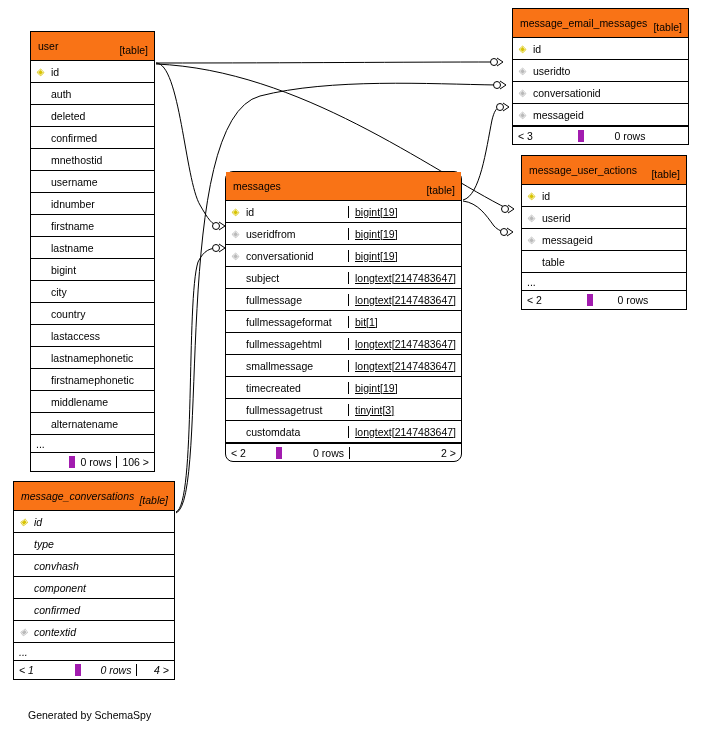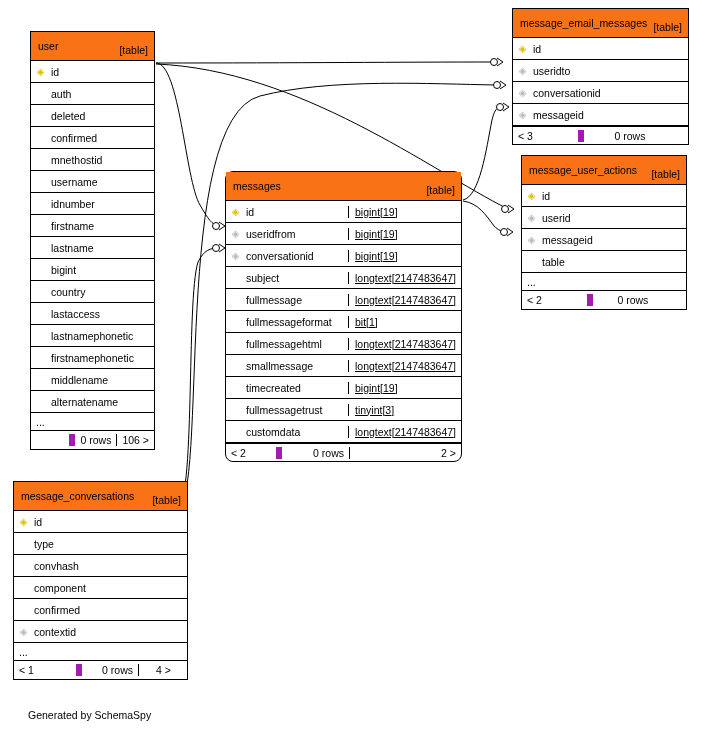--- a/index.html
+++ b/index.html
@@ -220,20 +220,26 @@
       </div>
     <div class="col-row">
         <span class="col-name">
           <span class="key-icon key-none">◈</span>
           <span class="col-label">bigint</span>
         </span>
       </div>
     <div class="col-row">
         <span class="col-name">
           <span class="key-icon key-none">◈</span>
+          <span class="col-label">city</span>
+        </span>
+      </div>
+    <div class="col-row">
+        <span class="col-name">
+          <span class="key-icon key-none">◈</span>
           <span class="col-label">country</span>
         </span>
       </div>
     <div class="col-row">
         <span class="col-name">
           <span class="key-icon key-none">◈</span>
           <span class="col-label">lastaccess</span>
         </span>
       </div>
     <div class="col-row">
@@ -423,21 +429,21 @@
         </span>
       </div>
     <div class="ellipsis-row">...</div>
     <div class="footer-row">
       <div class="footer-cell footer-left" style="width:66px;">&lt; 2</div>
       <div class="footer-cell footer-mid" style="width:67px;">0 rows</div>
       <div class="footer-cell footer-right" style="width:33px;"></div>
     </div>
   </div>
 
-  <div class="table-box" style="left:13px; top:481px; width:175px;">
+  <div class="table-box" style="left:13px; top:481px; width:162px;font-style:italic;">
     <div class="tbl-header">
       <span class="name">message_conversations</span>
       <span class="suffix">[table]</span>
     </div>
     <div class="col-row">
         <span class="col-name">
           <span class="key-icon key-pk">◈</span>
           <span class="col-label">id</span>
         </span>
       </div>

